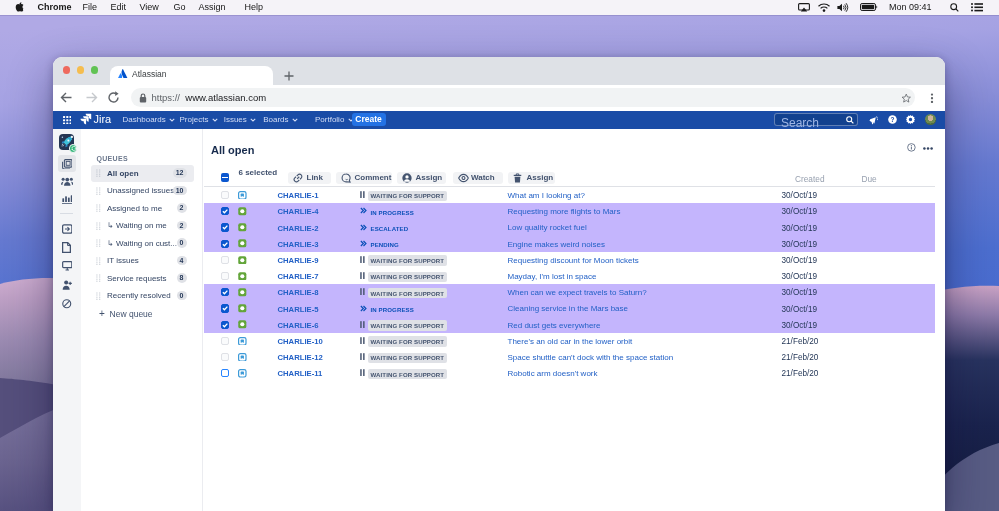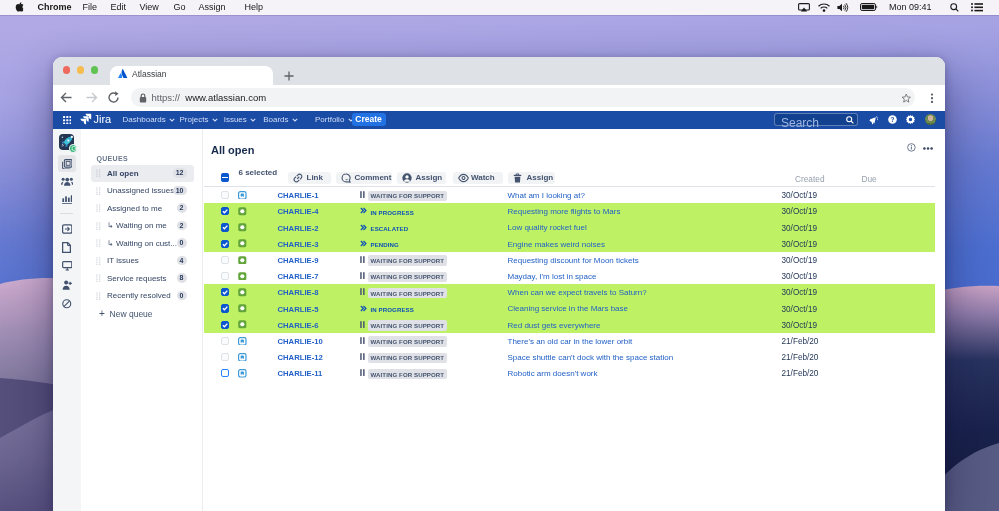--- a/index.html
+++ b/index.html
@@ -75,21 +75,21 @@
     font-size:8px; font-weight:bold; color:#42526e; line-height:12.5px; }
   .toolbtn .bic { position:absolute; left:5px; top:1.2px; line-height:0; }
   .toolbtn .bic svg { display:block; }
   .toolbtn .btx { position:absolute; left:18.5px; top:0; }
   #selcount { position:absolute; left:238.5px; top:168px; font-size:8px; font-weight:bold; color:#42526e; }
   .colhead { position:absolute; top:173.8px; font-size:8.3px; color:#97a0af; }
   #headline { position:absolute; left:203.5px; top:186.2px; width:731px; height:1px; background:#dfe1e6; }
 
   
   .row { position:absolute; left:203.5px; width:731.5px; height:16.2px; }
-  .rowsel { background:#bef264; }
+  .rowsel { background:#c4b5fd; }
   .cb { position:absolute; left:17px; top:4px; width:8.2px; height:8.2px; border-radius:2px;
     background:#fafbfc; border:1px solid #dfe1e6; }
   .cbchk { background:#0b57cf; border-color:#0b57cf; }
   .cbhov { border-color:#2684ff; background:#fff; }
   .ticon { position:absolute; left:34.5px; top:3.8px; line-height:0; }
   .key { position:absolute; left:74px; top:4.2px; font-size:7.7px; font-weight:bold; color:#2361c6; }
   .status { position:absolute; left:156px; top:3.4px; height:10px; white-space:nowrap; }
   .loz { display:inline-block; background:#dfe1e6; border-radius:2px; color:#44546f;
     font-size:6.1px; font-weight:bold; padding:1.8px 3px 1.6px; letter-spacing:0.1px; vertical-align:top; margin-top:0.3px;}
   .bluestat { display:inline-block; color:#0b50b8; font-size:6.1px; font-weight:bold;

